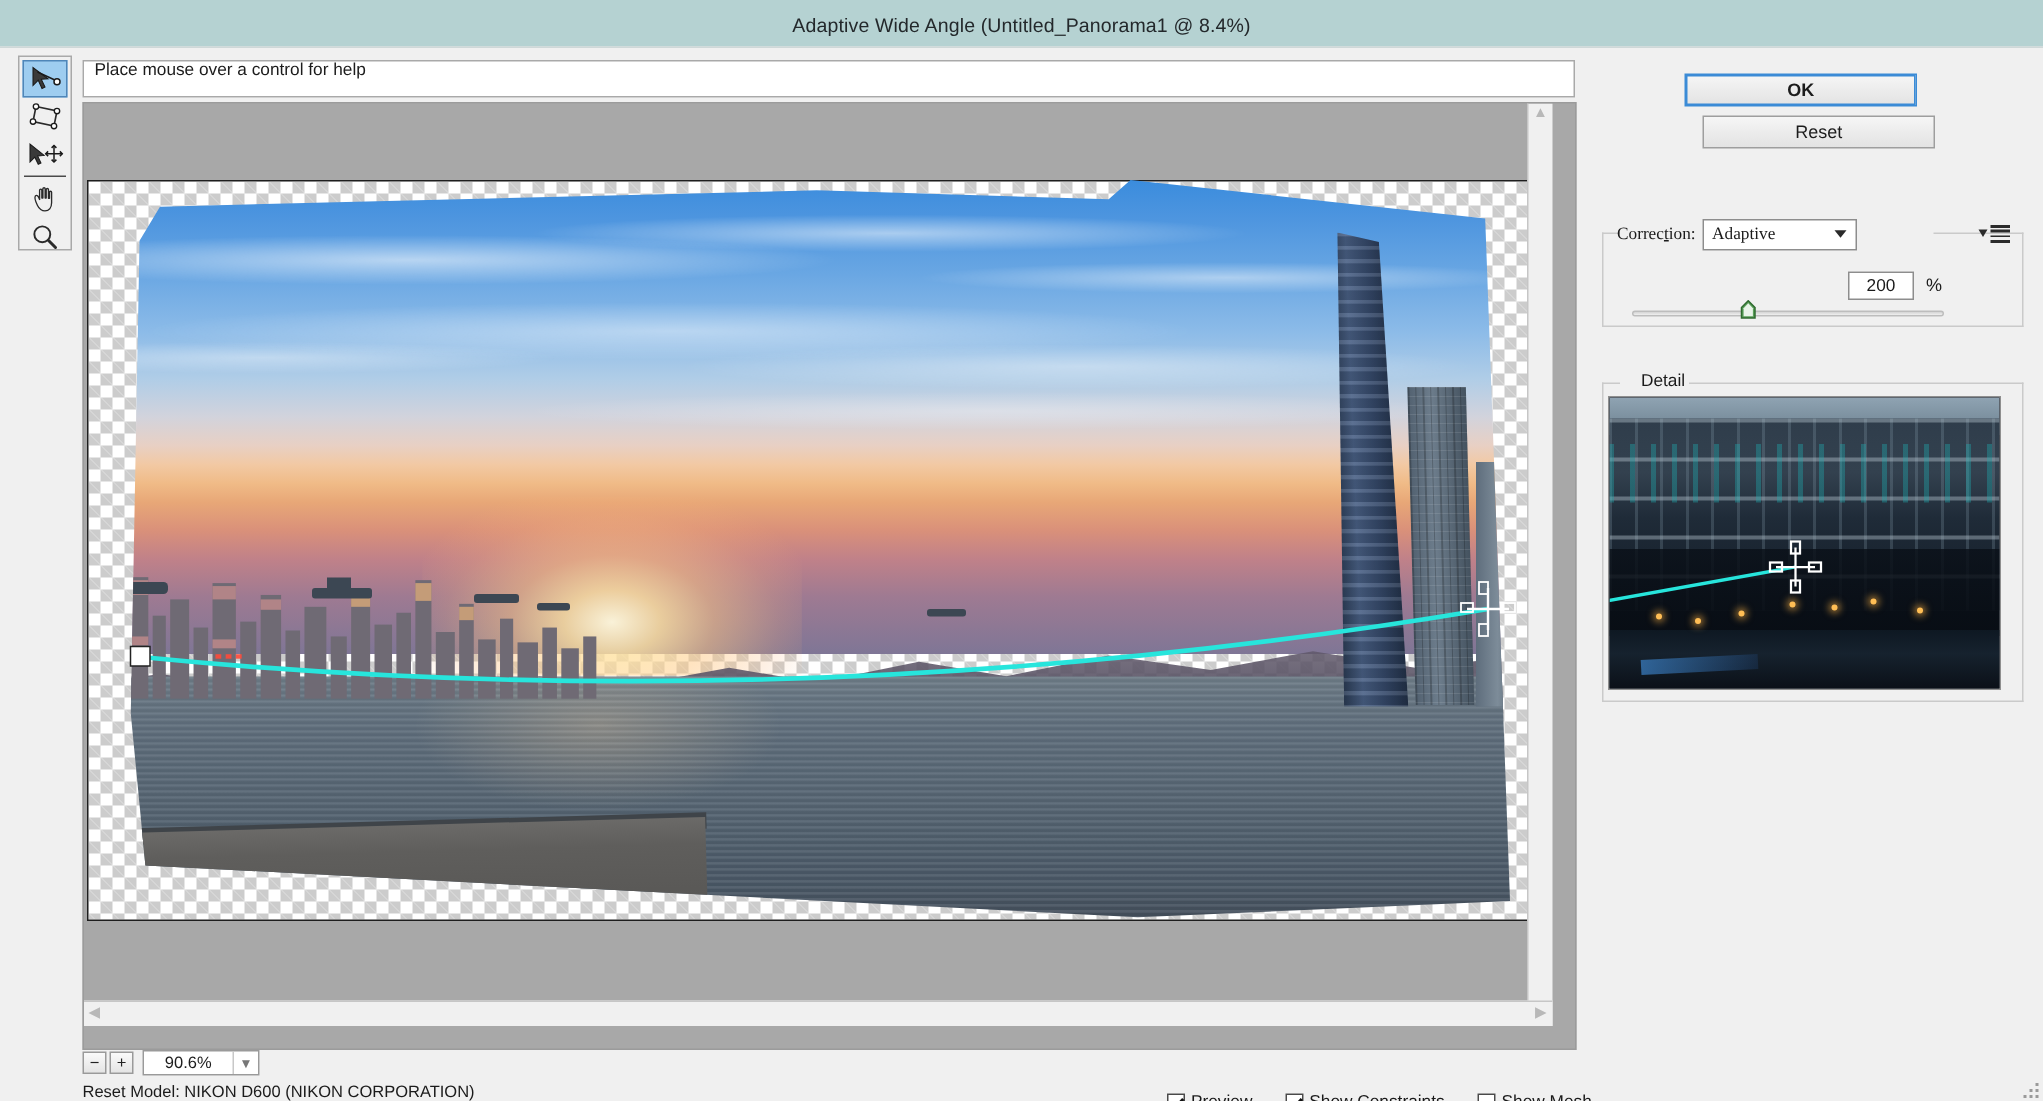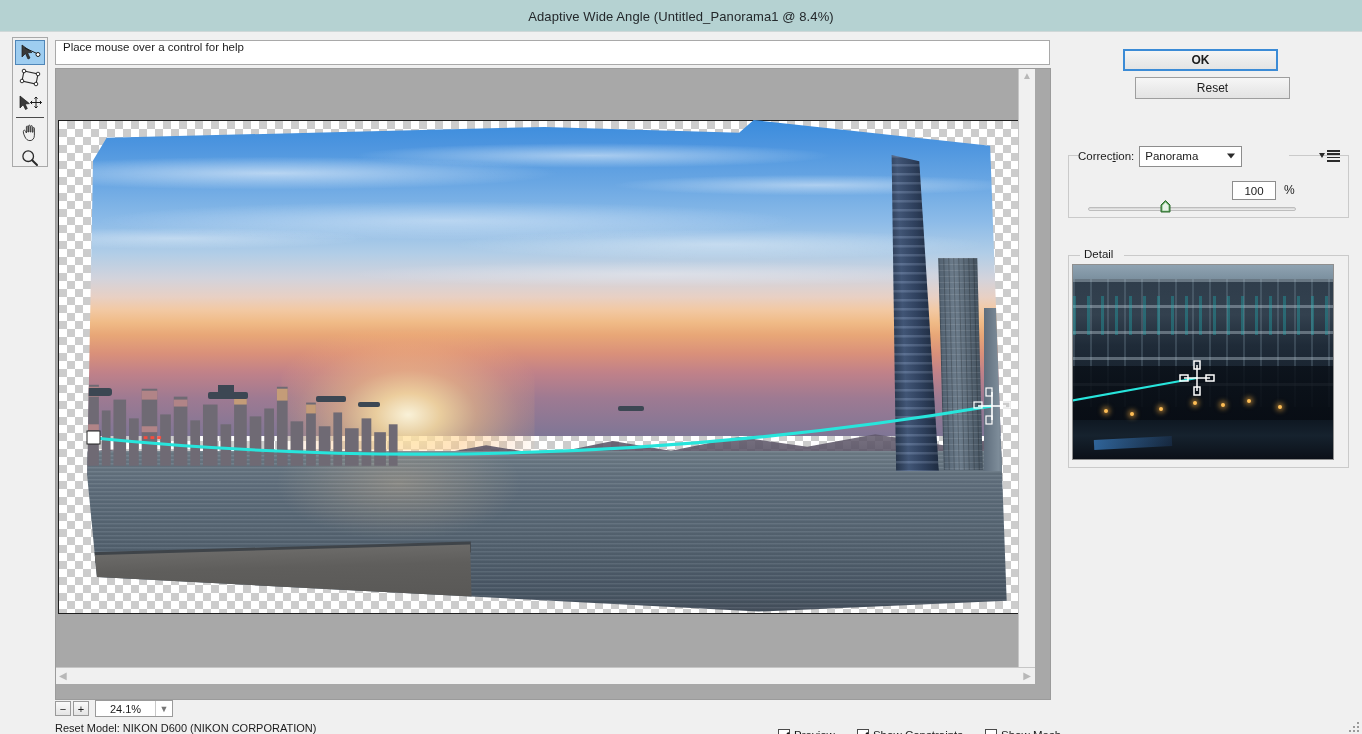--- a/index.html
+++ b/index.html
@@ -298,21 +298,21 @@
     border:1px solid #3b8bd6;
     outline:1px solid #3b8bd6;
     outline-offset:-2px;
   }
   #okbtn { position:absolute; left:63px; top:12px;font-weight:bold; }
   #resetbtn { position:absolute; left:63px; top:40px;margin-left:12px; }
 
   #corrrow {
     position:absolute; left:18px; top:108px;
     width:262px; height:22px;
-    display:flex; align-items:center;
+    display:flex; align-items:center;font-family:Liberation Serif, serif;
   }
   .lbl { font-size:11.5px; color:#1b1b1b; }
   .uline { text-decoration: underline; }
   #corrselect {
     width:103px; height:21px;
     background:#fff; border:1px solid #8d8d8d;
     display:flex; align-items:center;
     margin-left:5px; padding-left:5px;
     font-size:11.5px;
     position:relative;
@@ -383,21 +383,21 @@
     border:1px solid #cacaca;
     border-top:none;
   }
   #detailgroup::before {
     content:""; position:absolute; left:-1px; top:0; width:12px; height:1px; background:#cacaca;
   }
   #detailgroup::after {
     content:""; position:absolute; right:-1px; top:0; width:225px; height:1px; background:#cacaca;
   }
   #detaillabel {
-    position:absolute; left:21px; top:211px;
+    position:absolute; left:31px; top:211px;
     font-size:11.5px; background:#f0f0f0; padding:0 3px;
   }
   #detailview {
     position:absolute; left:12px; top:227px;
     width:262px; height:196px;
     border:1px solid #8f8f8f;
     overflow:hidden;
     background:#0d1520;
   }
   
@@ -641,52 +641,52 @@
         <div style="position:absolute;left:3px;top:3px" class="sb-arrow">◀</div>
         <div style="position:absolute;right:4px;top:3px" class="sb-arrow">▶</div>
       </div>
     </div>
   </div>
 
   <div id="zoombar">
     <div class="zbtn">−</div>
     <div class="zbtn">+</div>
     <div id="zoomcombo">
-      <div class="zval">24.1%</div>
+      <div class="zval">90.6%</div>
       <div class="zarrow">▼</div>
     </div>
   </div>
 
   <div id="rightpanel">
 
     <div id="okbtn" class="btn focus">OK</div>
     <div id="resetbtn" class="btn">Reset</div>
 
     <div id="corrgroup"></div>
 
     <div id="corrrow">
       <span class="lbl">Correc<span class="uline">t</span>ion:</span>
       <div id="corrselect">
-        <span>Panorama</span>
+        <span>Adaptive</span>
         <span class="arrow"></span>
       </div>
     </div>
 
     <div id="flyout">
       <span class="tri"></span>
       <span class="lines">
           <i></i>
           <i></i>
           <i></i>
           <i></i>
         </span>
     </div>
 
     <div id="scaleval">
-      <span>100</span>
+      <span>200</span>
     </div>
     <div id="scalepct">%</div>
     <div id="slidertrack"></div>
     <svg id="sliderthumb" viewBox="0 0 11 13">
       <path d="M5.5,0.5 L10,5 L10,12 L1,12 L1,5 Z" fill="#5aa05a" stroke="#2f6b2f" stroke-width="1"></path>
       <path d="M5.5,2.2 L8.6,5.5 L8.6,10.8 L2.4,10.8 L2.4,5.5 Z" fill="#e8f3e8"></path>
     </svg>
 
     <div id="detailgroup"></div>
     <div id="detaillabel">Detail</div>

